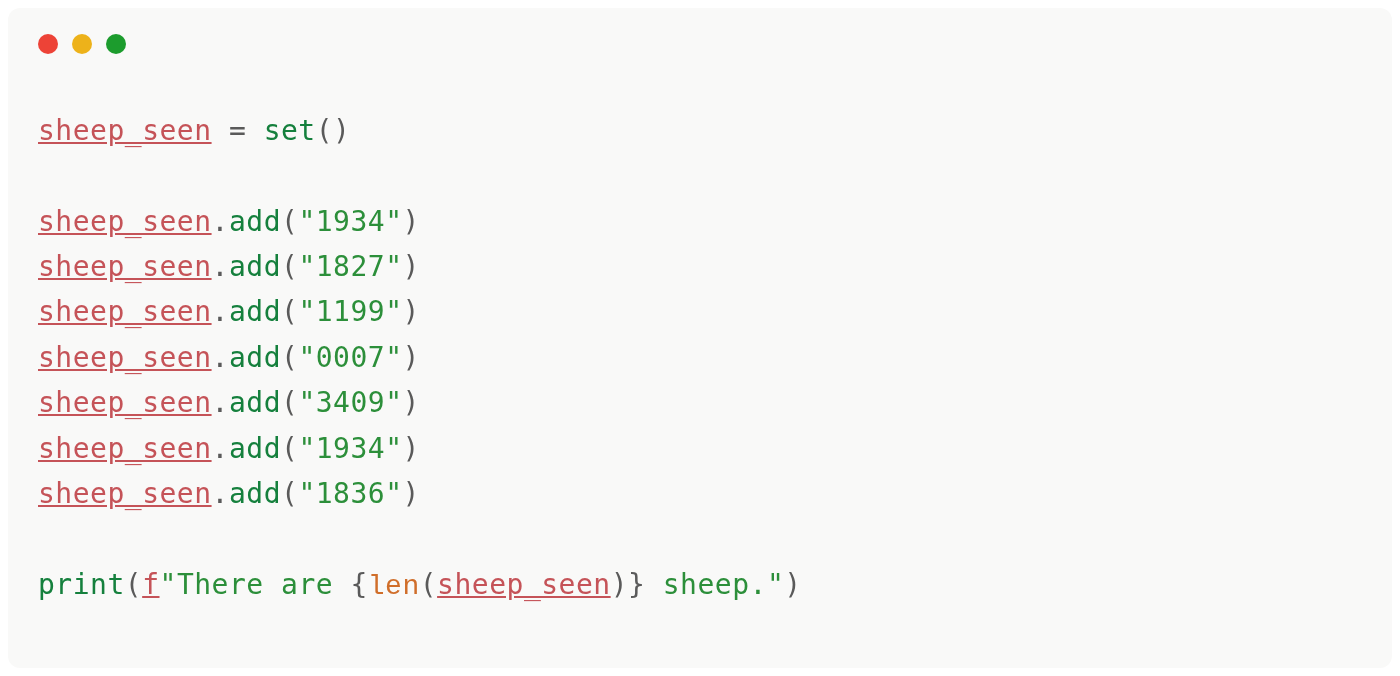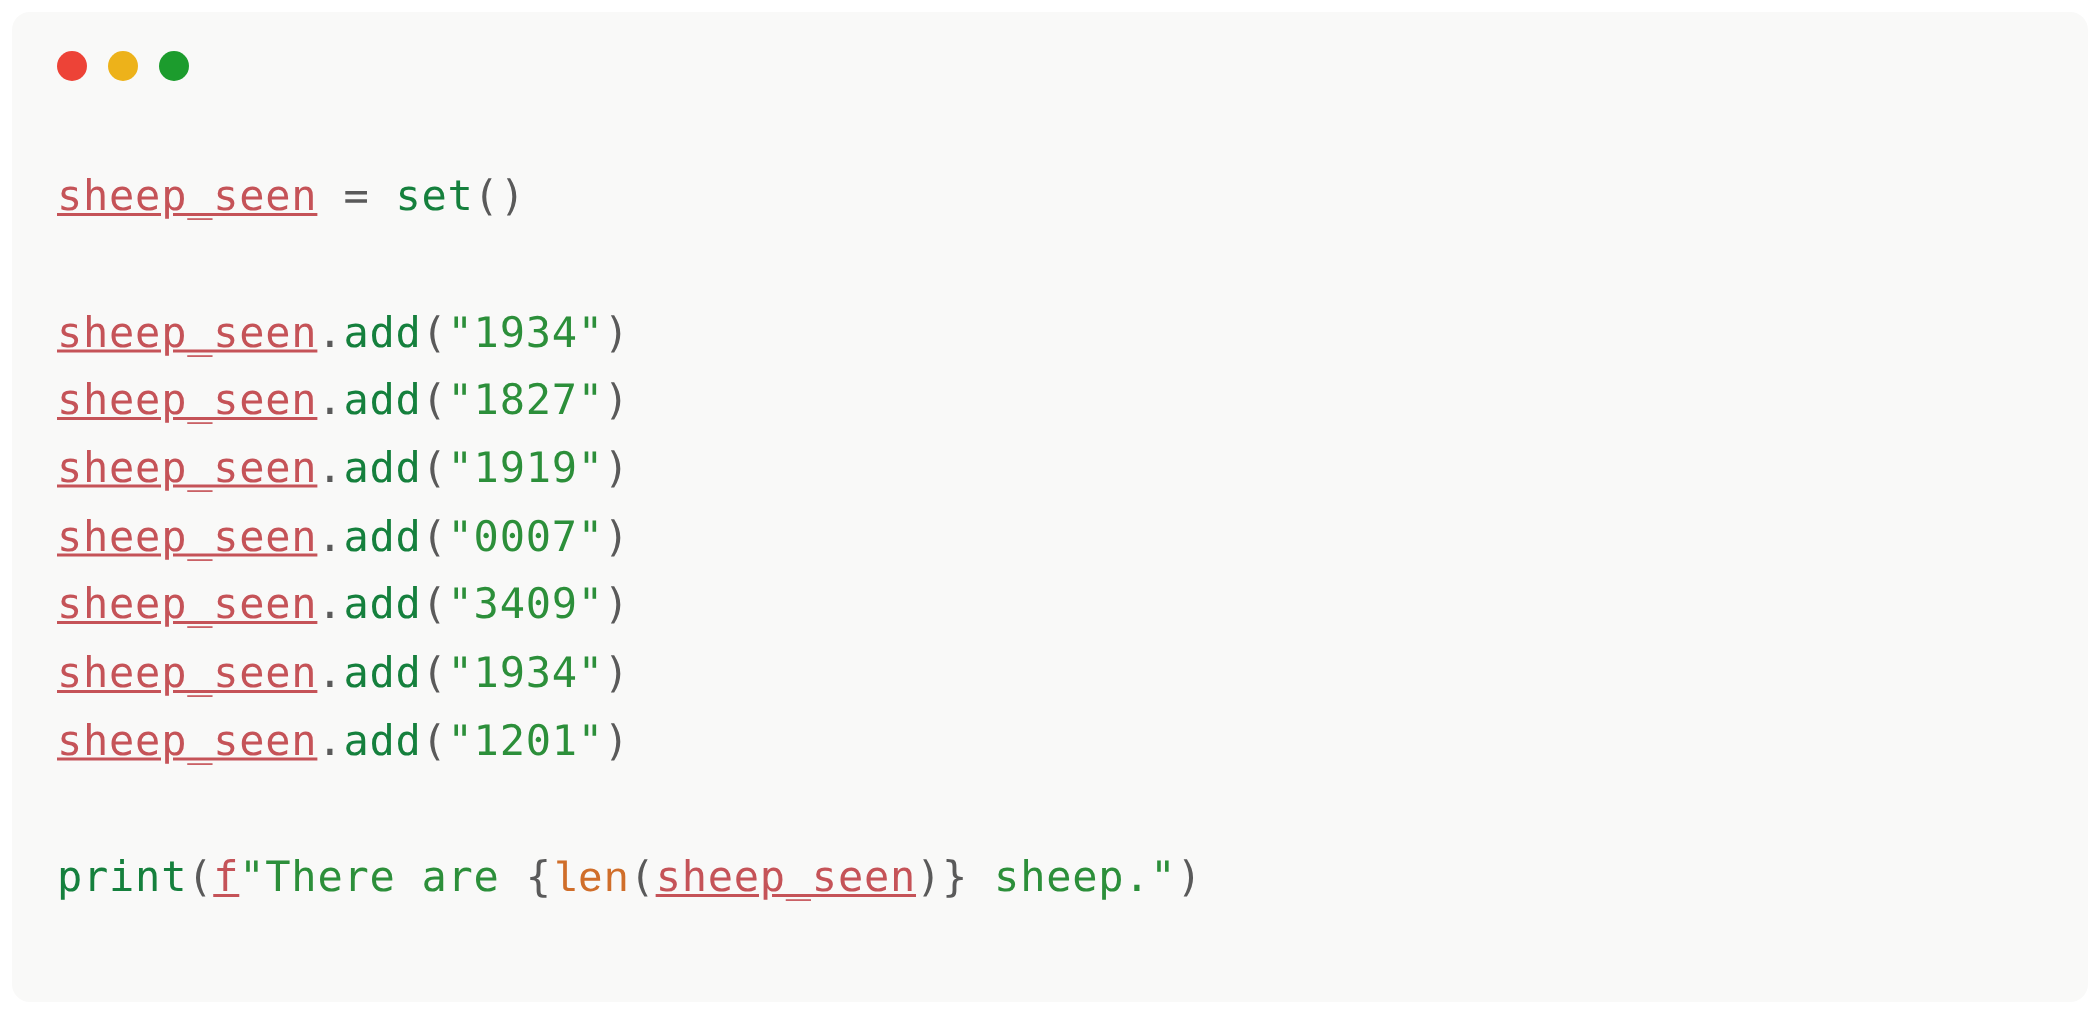--- a/index.html
+++ b/index.html
@@ -95,20 +95,20 @@
 <div class="window">
   <div class="titlebar">
     <div class="traffic-light red"></div>
     <div class="traffic-light yellow"></div>
     <div class="traffic-light green"></div>
   </div>
   <div class="code-area"><span class="tok-name">sheep_seen</span> <span class="tok-op">=</span> <span class="tok-func">set</span><span class="tok-paren">(</span><span class="tok-paren">)</span>
 
 <span class="tok-name">sheep_seen</span><span class="tok-op">.</span><span class="tok-func">add</span><span class="tok-paren">(</span><span class="tok-str"><span>"</span><span>1934</span><span>"</span></span><span class="tok-paren">)</span>
 <span class="tok-name">sheep_seen</span><span class="tok-op">.</span><span class="tok-func">add</span><span class="tok-paren">(</span><span class="tok-str"><span>"</span><span>1827</span><span>"</span></span><span class="tok-paren">)</span>
-<span class="tok-name">sheep_seen</span><span class="tok-op">.</span><span class="tok-func">add</span><span class="tok-paren">(</span><span class="tok-str"><span>"</span><span>1919</span><span>"</span></span><span class="tok-paren">)</span>
+<span class="tok-name">sheep_seen</span><span class="tok-op">.</span><span class="tok-func">add</span><span class="tok-paren">(</span><span class="tok-str"><span>"</span><span>1199</span><span>"</span></span><span class="tok-paren">)</span>
 <span class="tok-name">sheep_seen</span><span class="tok-op">.</span><span class="tok-func">add</span><span class="tok-paren">(</span><span class="tok-str"><span>"</span><span>0007</span><span>"</span></span><span class="tok-paren">)</span>
 <span class="tok-name">sheep_seen</span><span class="tok-op">.</span><span class="tok-func">add</span><span class="tok-paren">(</span><span class="tok-str"><span>"</span><span>3409</span><span>"</span></span><span class="tok-paren">)</span>
 <span class="tok-name">sheep_seen</span><span class="tok-op">.</span><span class="tok-func">add</span><span class="tok-paren">(</span><span class="tok-str"><span>"</span><span>1934</span><span>"</span></span><span class="tok-paren">)</span>
-<span class="tok-name">sheep_seen</span><span class="tok-op">.</span><span class="tok-func">add</span><span class="tok-paren">(</span><span class="tok-str"><span>"</span><span>1201</span><span>"</span></span><span class="tok-paren">)</span>
+<span class="tok-name">sheep_seen</span><span class="tok-op">.</span><span class="tok-func">add</span><span class="tok-paren">(</span><span class="tok-str"><span>"</span><span>1836</span><span>"</span></span><span class="tok-paren">)</span>
 
 <span class="tok-func">print</span><span class="tok-paren">(</span><span class="tok-name">f</span><span class="tok-str"><span>"</span><span>There are </span></span><span class="tok-brace">{</span><span class="tok-builtin">len</span><span class="tok-paren">(</span><span class="tok-name">sheep_seen</span><span class="tok-paren">)</span><span class="tok-brace">}</span><span class="tok-str"><span> sheep.</span><span>"</span></span><span class="tok-paren">)</span></div>
 </div>
 
 </body></html>

